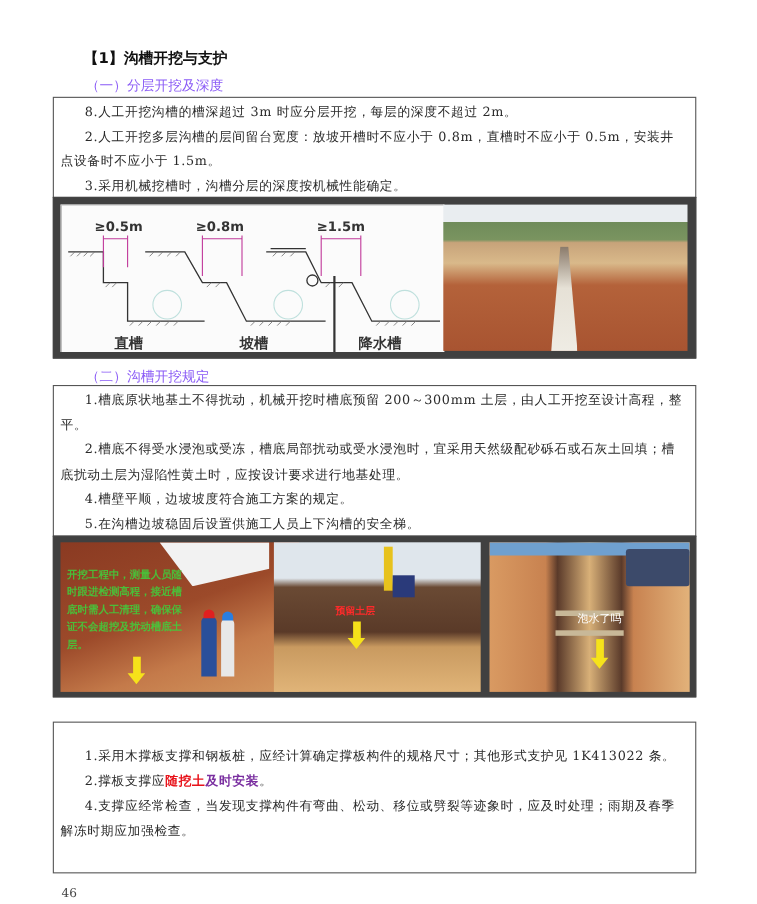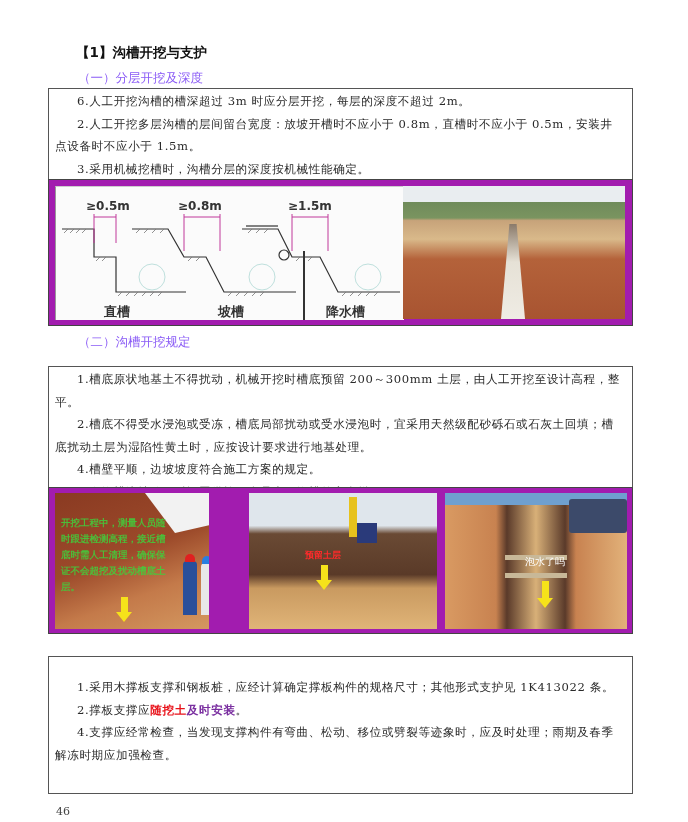--- a/index.html
+++ b/index.html
@@ -6,37 +6,37 @@
   body { width:688px; height:822px; position:relative; overflow:hidden;
          font-family:"DejaVu Serif", "Liberation Serif", serif; color:#222; }
   .abs { position:absolute; }
   .h1 { left:76px; top:44px; font-size:13.5px; font-weight:bold; font-family:"DejaVu Sans","Liberation Sans",sans-serif; color:#111; }
   .h2 { left:78px; top:70px; font-size:12.5px; color:#8b5cf6; }
   .box { position:absolute; left:48px; width:585px; border:1.5px solid #555; background:#fff; box-sizing:border-box; }
   .para { font-size:11.6px; line-height:22.5px; padding:0 8px 0 6px; color:#2a2a2a; letter-spacing:0.6px; }
   .para .ind { display:inline-block; width:22px; }
   .red { color:#e8121a; font-weight:bold; }
   .purple { color:#7a2fa0; font-weight:bold; }
-  .figrow { position:absolute; left:48px; width:585px; border:1.5px solid #444; box-sizing:border-box; background:#a21caf; }
+  .figrow { position:absolute; left:48px; width:585px; border:1.5px solid #444; box-sizing:border-box; background:#404040; }
   .photo { position:absolute; overflow:hidden; }
   .pagenum { left:56px; top:805px; font-size:11px; color:#444; }
   svg text { font-family:"DejaVu Sans","Liberation Sans",sans-serif; }
   .overlay-green { position:absolute; color:#3fd23c; font-weight:bold; font-size:9.5px; line-height:16px; font-family:"DejaVu Sans","Liberation Sans",sans-serif; opacity:0.85; }
   .arrow-y { position:absolute; width:7px; background:#f6e21a; }
   .arrow-y::after { content:""; position:absolute; left:-5px; bottom:-9px; border-left:8.5px solid transparent; border-right:8.5px solid transparent; border-top:10px solid #f6e21a; }
 </style>
 </head>
 <body>
 
 <div class="abs h1">【1】沟槽开挖与支护</div>
 <div class="abs h2">（一）分层开挖及深度</div>
 
 <div class="box" style="top:88px;height:92px;">
   <div class="para" style="padding-top:1px;">
-    <div><span class="ind"></span><span>6.人工开挖沟槽的槽深超过 3m 时应分层开挖，每层的深度不超过 2m。</span></div>
+    <div><span class="ind"></span><span>8.人工开挖沟槽的槽深超过 3m 时应分层开挖，每层的深度不超过 2m。</span></div>
     <div><span class="ind"></span><span>2.人工开挖多层沟槽的层间留台宽度：放坡开槽时不应小于 0.8m，直槽时不应小于 0.5m，安装井点设备时不应小于 1.5m。</span></div>
     <div><span class="ind"></span><span>3.采用机械挖槽时，沟槽分层的深度按机械性能确定。</span></div>
   </div>
 </div>
 
 <div class="figrow" style="top:179px;height:147px;">
   <div class="photo" style="left:6px;top:6px;width:348px;height:133px;background:#fbfbfb;border-left:1px solid #999;border-top:1px solid #ccc;">
     <svg width="348" height="133" viewBox="0 0 348 133">
       <g stroke="#333" stroke-width="1.2" fill="none">
 
@@ -84,32 +84,32 @@
       <text x="270" y="129" font-size="13" font-weight="bold" fill="#333">降水槽</text>
     </svg>
   </div>
   <div class="photo" style="left:354px;top:6px;width:222px;height:133px;
        background:linear-gradient(180deg,#e9edf0 0%,#e9edf0 12%,#6f8b5a 12%,#7a9460 24%,#c7a37a 26%,#d9b98a 40%,#b4623a 55%,#a85431 100%);">
     <div class="abs" style="left:98px;top:38px;width:24px;height:95px;background:linear-gradient(180deg,#8a7a6a,#e6e1d6 40%,#efece4);clip-path:polygon(35% 0,65% 0,100% 100%,0 100%);"></div>
   </div>
 </div>
 
 <div class="abs h2" style="top:334px;">（二）沟槽开挖规定</div>
-<div class="box" style="top:350px;height:138px;margin-top:16px;">
+<div class="box" style="top:350px;height:138px;">
   <div class="para" style="padding-top:1px;">
     <div><span class="ind"></span><span>1.槽底原状地基土不得扰动，机械开挖时槽底预留 200～300mm 土层，由人工开挖至设计高程，整平。</span></div>
     <div><span class="ind"></span><span>2.槽底不得受水浸泡或受冻，槽底局部扰动或受水浸泡时，宜采用天然级配砂砾石或石灰土回填；槽底扰动土层为湿陷性黄土时，应按设计要求进行地基处理。</span></div>
     <div><span class="ind"></span><span>4.槽壁平顺，边坡坡度符合施工方案的规定。</span></div>
     <div><span class="ind"></span><span>5.在沟槽边坡稳固后设置供施工人员上下沟槽的安全梯。</span></div>
   </div>
 </div>
 
 <div class="figrow" style="top:487px;height:147px;">
-  <div class="photo" style="left:6px;top:5px;width:154px;height:136px;
-       background:linear-gradient(160deg,#8a3a22 0%,#9c4a2a 45%,#c47a4a 70%,#d49860 100%);">
+  <div class="photo" style="left:6px;top:5px;width:190px;height:136px;
+       background:linear-gradient(160deg,#8a3a22 0%,#9c4a2a 45%,#c47a4a 70%,#d49860 100%);padding-left:27px;">
     <div class="abs" style="left:90px;top:0;width:100px;height:40px;background:#f2f2f2;clip-path:polygon(0 0,100% 0,100% 60%,30% 100%);"></div>
     <div class="overlay-green" style="left:6px;top:22px;width:112px;">开挖工程中，测量人员随时跟进检测高程，接近槽底时需人工清理，确保保证不会超挖及扰动槽底土层。</div>
     <div class="arrow-y" style="left:66px;top:104px;height:16px;"></div>
     <div class="abs" style="left:128px;top:68px;width:14px;height:54px;background:#2a4f9a;border-radius:4px 4px 0 0;"></div>
     <div class="abs" style="left:130px;top:61px;width:10px;height:8px;background:#e02020;border-radius:5px 5px 0 0;"></div>
     <div class="abs" style="left:146px;top:70px;width:12px;height:52px;background:#e8e8e8;border-radius:4px 4px 0 0;"></div>
     <div class="abs" style="left:147px;top:63px;width:10px;height:8px;background:#2a7ee0;border-radius:5px 5px 0 0;"></div>
   </div>
   <div class="photo" style="left:200px;top:5px;width:188px;height:136px;
        background:linear-gradient(180deg,#dfe6ec 0%,#dfe6ec 24%,#6a4a34 30%,#5a3a28 60%,#c99a60 70%,#e0b478 100%);">

